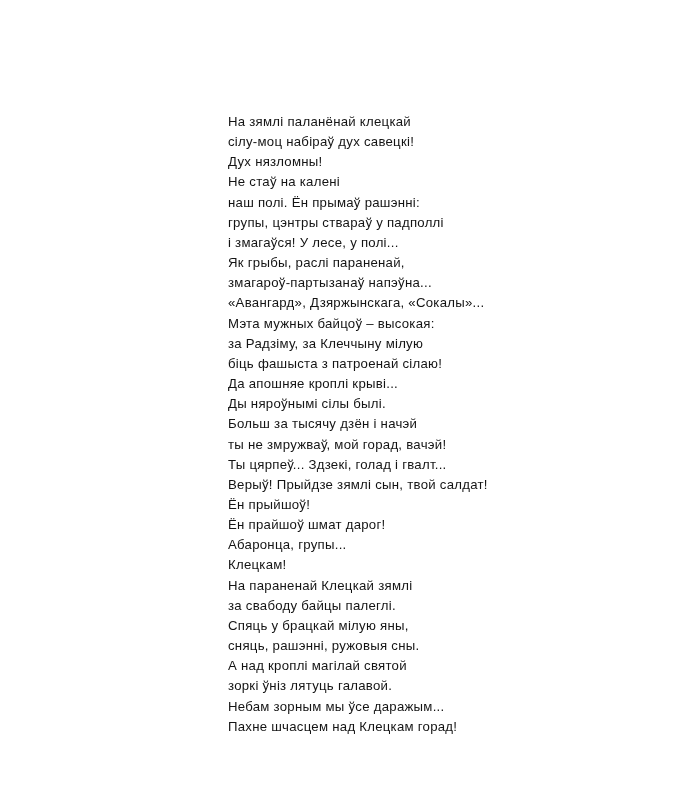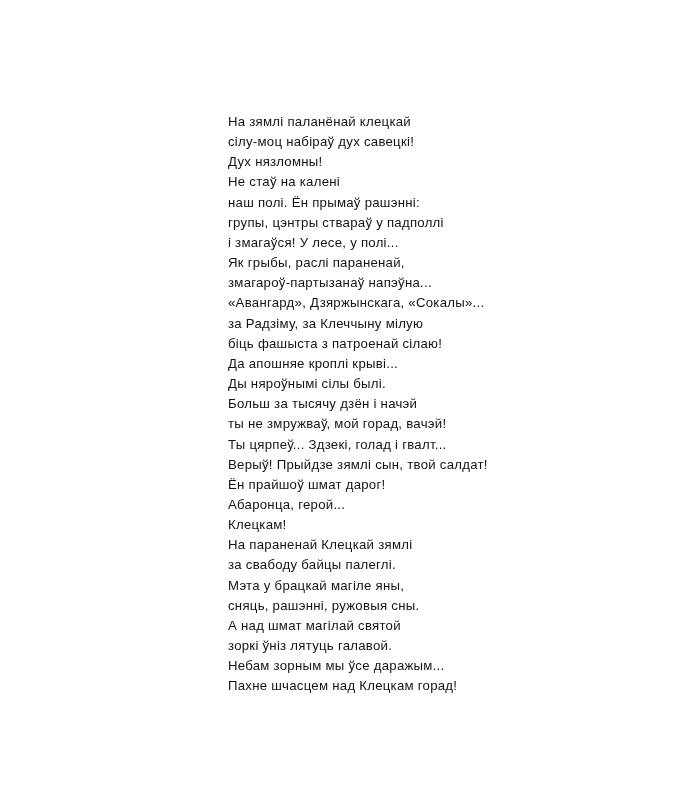--- a/index.html
+++ b/index.html
@@ -51,36 +51,38 @@
       <div class="poem-line">На зямлі паланёнай клецкай</div>
       <div class="poem-line">сілу-моц набіраў дух савецкі!</div>
       <div class="poem-line">Дух нязломны!</div>
       <div class="poem-line">Не стаў на калені</div>
       <div class="poem-line">наш полі. Ён прымаў рашэнні:</div>
       <div class="poem-line">групы, цэнтры ствараў у падполлі</div>
       <div class="poem-line">і змагаўся! У лесе, у полі...</div>
       <div class="poem-line">Як грыбы, раслі параненай,</div>
       <div class="poem-line">змагароў-партызанаў напэўна...</div>
       <div class="poem-line">«Авангард», Дзяржынскага, «Сокалы»...</div>
+      <div class="poem-line">Мэта мужных байцоў – высокая:</div>
       <div class="poem-line">за Радзіму, за Клеччыну мілую</div>
       <div class="poem-line">біць фашыста з патроенай сілаю!</div>
       <div class="poem-line">Да апошняе кроплі крыві...</div>
       <div class="poem-line">Ды няроўнымі сілы былі.</div>
       <div class="poem-line">Больш за тысячу дзён і начэй</div>
       <div class="poem-line">ты не змружваў, мой горад, вачэй!</div>
       <div class="poem-line">Ты цярпеў... Здзекі, голад і гвалт...</div>
       <div class="poem-line">Верыў! Прыйдзе зямлі сын, твой салдат!</div>
+      <div class="poem-line">Ён прыйшоў!</div>
       <div class="poem-line">Ён прайшоў шмат дарог!</div>
-      <div class="poem-line">Абаронца, герой...</div>
+      <div class="poem-line">Абаронца, групы...</div>
       <div class="poem-line">Клецкам!</div>
       <div class="poem-line">На параненай Клецкай зямлі</div>
       <div class="poem-line">за свабоду байцы палеглі.</div>
-      <div class="poem-line">Мэта у брацкай магіле яны,</div>
+      <div class="poem-line">Спяць у брацкай мілую яны,</div>
       <div class="poem-line">сняць, рашэнні, ружовыя сны.</div>
-      <div class="poem-line">А над шмат магілай святой</div>
+      <div class="poem-line">А над кроплі магілай святой</div>
       <div class="poem-line">зоркі ўніз лятуць галавой.</div>
       <div class="poem-line">Небам зорным мы ўсе даражым...</div>
       <div class="poem-line">Пахне шчасцем над Клецкам горад!</div>
     </div>
 
   <div class="footer">
     
     
   </div>
 

